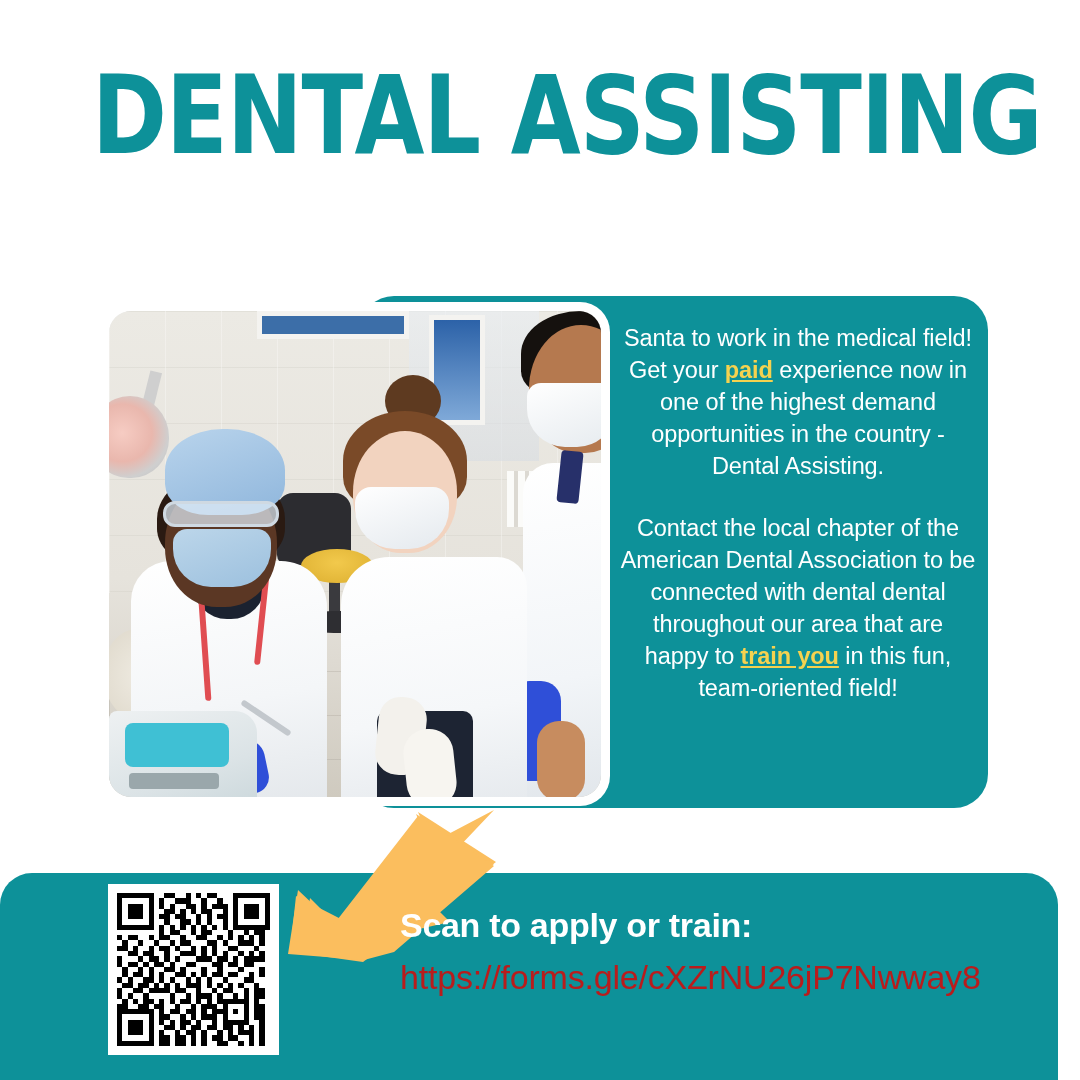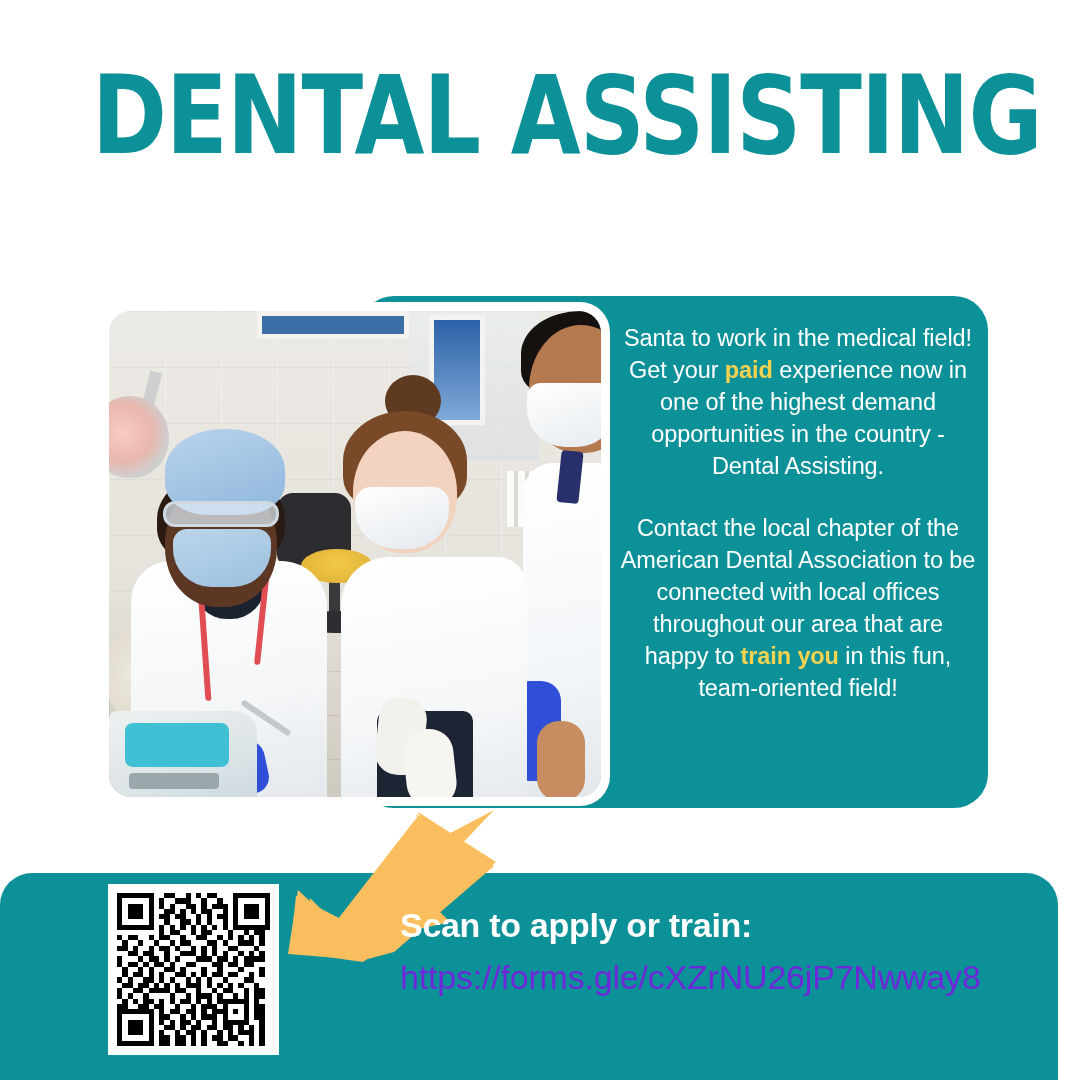--- a/index.html
+++ b/index.html
@@ -81,21 +81,21 @@
     width: 356px;
     color: #ffffff;
     font-size: 23.5px;
     line-height: 32px;
     font-weight: 500;
     text-align: center;
     letter-spacing: -0.1px;
   }
   .panel-text p { margin: 0; }
   .panel-text .gap { height: 30px; }
-  .hl { color: #f5d24f; font-weight: 700; }
+  .hl { color: #f5d24f; font-weight: 700; text-decoration: underline; }
 
   
   .photo-frame {
     position: absolute;
     left: 100px;
     top: 302px;
     width: 510px;
     height: 504px;
     background: #ffffff;
     border-radius: 30px;
@@ -226,41 +226,41 @@
     top: 906px;
     color: #ffffff;
     font-size: 34px;
     font-weight: 700;
     letter-spacing: -0.3px;
   }
   .scan-url {
     position: absolute;
     left: 400px;
     top: 958px;
-    color: #6d28d9;
+    color: #b91c1c;
     font-size: 34px;
     font-weight: 400;
     letter-spacing: -0.2px;
   }
 </style>
 </head>
 <body>
 
 <div id="poster">
 
   <div class="headline">DENTAL ASSISTING</div>
 
 
 
   <div class="teal-panel"></div>
 
   <div class="panel-text">
     <p><span>Santa to work in the medical field! Get your </span><span class="hl">paid</span><span> experience now in one of the highest demand opportunities in the country - Dental Assisting.</span></p>
     <div class="gap"></div>
-    <p><span>Contact the local chapter of the American Dental Association to be connected with local offices throughout our area that are happy to </span><span class="hl">train you</span><span> in this fun, team-oriented field!</span></p>
+    <p><span>Contact the local chapter of the American Dental Association to be connected with dental dental throughout our area that are happy to </span><span class="hl">train you</span><span> in this fun, team-oriented field!</span></p>
   </div>
 
   <div class="photo-frame">
     <div class="photo">
       <div class="ph-wall"></div>
       <div class="ph-tiles"></div>
       <div class="ph-window"></div>
       <div class="ph-xray"></div>
       <div class="ph-xray2"></div>
       <div class="ph-rad"></div>

